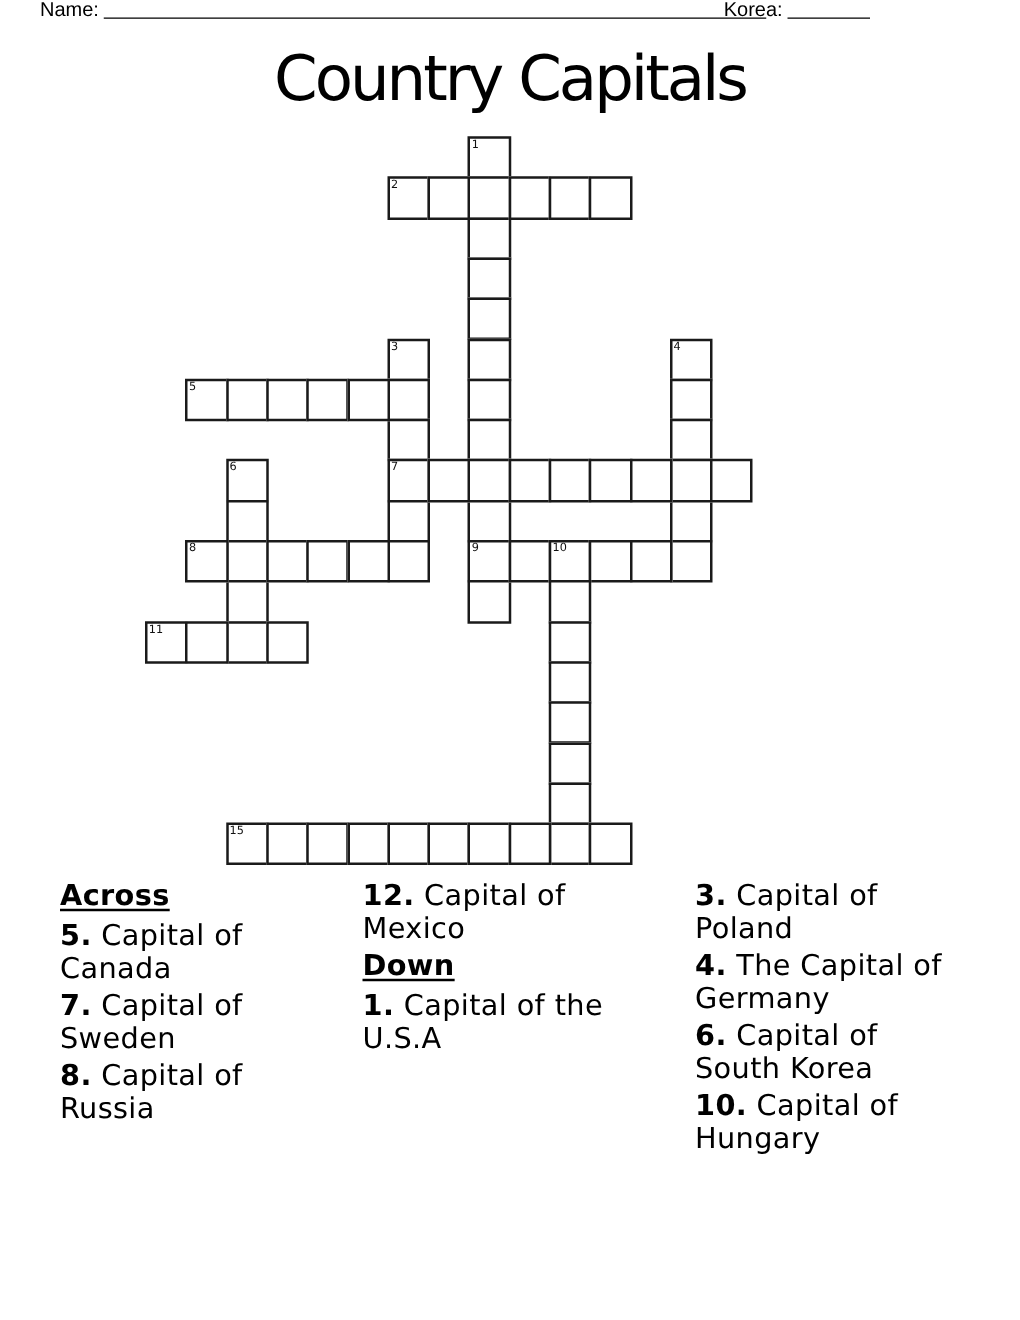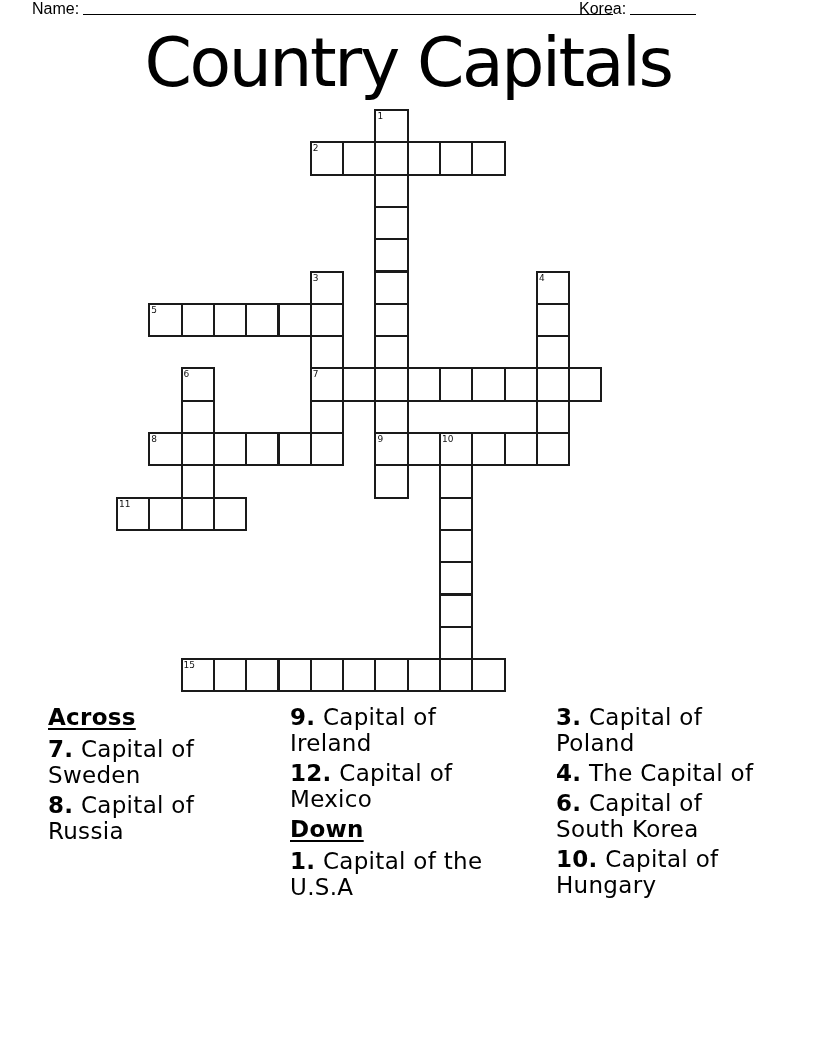--- a/index.html
+++ b/index.html
@@ -15,21 +15,21 @@
     }
     .header-line .blank { display: inline-block; border-bottom: 1px solid #000; height: 14px; vertical-align: top; }
     #name-blank { width: 530px; margin-left: 4px; }
     #date-label { position: absolute; left: 579px; top: 0; }
     #date-blank { width: 66px; margin-left: 4px; }
 
     .title {
       position: absolute; left: 0; width: 816px; top: 30px;
       text-align: center;
       font-family: "DejaVu Sans", sans-serif;
-      font-size: 68px; line-height: 66px;
+      font-size: 50px; line-height: 66px;
       letter-spacing: -2.4px;
     }
 
     #grid { position: absolute; left: 0; top: 0; width: 816px; height: 700px; }
     .cell {
       position: absolute; box-sizing: border-box;
       border: 2px solid #1a1a1a; background: #fff;
     }
     .cell-num {
       position: absolute; left: 1px; top: 0px;
@@ -159,52 +159,53 @@
     <div class="cell" style="left: 374.4px; top: 658.1px; width: 34.3px; height: 34.3px;"></div>
     <div class="cell" style="left: 406.7px; top: 658.1px; width: 34.3px; height: 34.3px;"></div>
     <div class="cell" style="left: 471.3px; top: 658.1px; width: 34.3px; height: 34.3px;"></div>
   </div>
 
 <div class="clue-col" id="col-1">
   <div class="clue-heading">Across</div>
   <div class="clue">
   </div>
   <div class="clue">
+    <span class="clue-line"><span class="clue-num">5.</span> <span>Capital of</span></span>
+    <span class="clue-line">Canada</span>
+  </div>
+  <div class="clue">
     <span class="clue-line"><span class="clue-num">7.</span> <span>Capital of</span></span>
     <span class="clue-line">Sweden</span>
   </div>
   <div class="clue">
     <span class="clue-line"><span class="clue-num">8.</span> <span>Capital of</span></span>
     <span class="clue-line">Russia</span>
   </div>
 </div>
 
 <div class="clue-col" id="col-2">
   <div class="clue">
-    <span class="clue-line"><span class="clue-num">9.</span> <span>Capital of</span></span>
-    <span class="clue-line">Ireland</span>
-  </div>
-  <div class="clue">
     <span class="clue-line"><span class="clue-num">12.</span> <span>Capital of</span></span>
     <span class="clue-line">Mexico</span>
   </div>
   <div class="clue-heading">Down</div>
   <div class="clue">
     <span class="clue-line"><span class="clue-num">1.</span> <span>Capital of the</span></span>
     <span class="clue-line">U.S.A</span>
   </div>
 </div>
 
 <div class="clue-col" id="col-3">
   <div class="clue">
     <span class="clue-line"><span class="clue-num">3.</span> <span>Capital of</span></span>
     <span class="clue-line">Poland</span>
   </div>
   <div class="clue">
     <span class="clue-line"><span class="clue-num">4.</span> <span>The Capital of</span></span>
+    <span class="clue-line">Germany</span>
   </div>
   <div class="clue">
     <span class="clue-line"><span class="clue-num">6.</span> <span>Capital of</span></span>
     <span class="clue-line">South Korea</span>
   </div>
   <div class="clue">
     <span class="clue-line"><span class="clue-num">10.</span> <span>Capital of</span></span>
     <span class="clue-line">Hungary</span>
   </div>
 </div>

